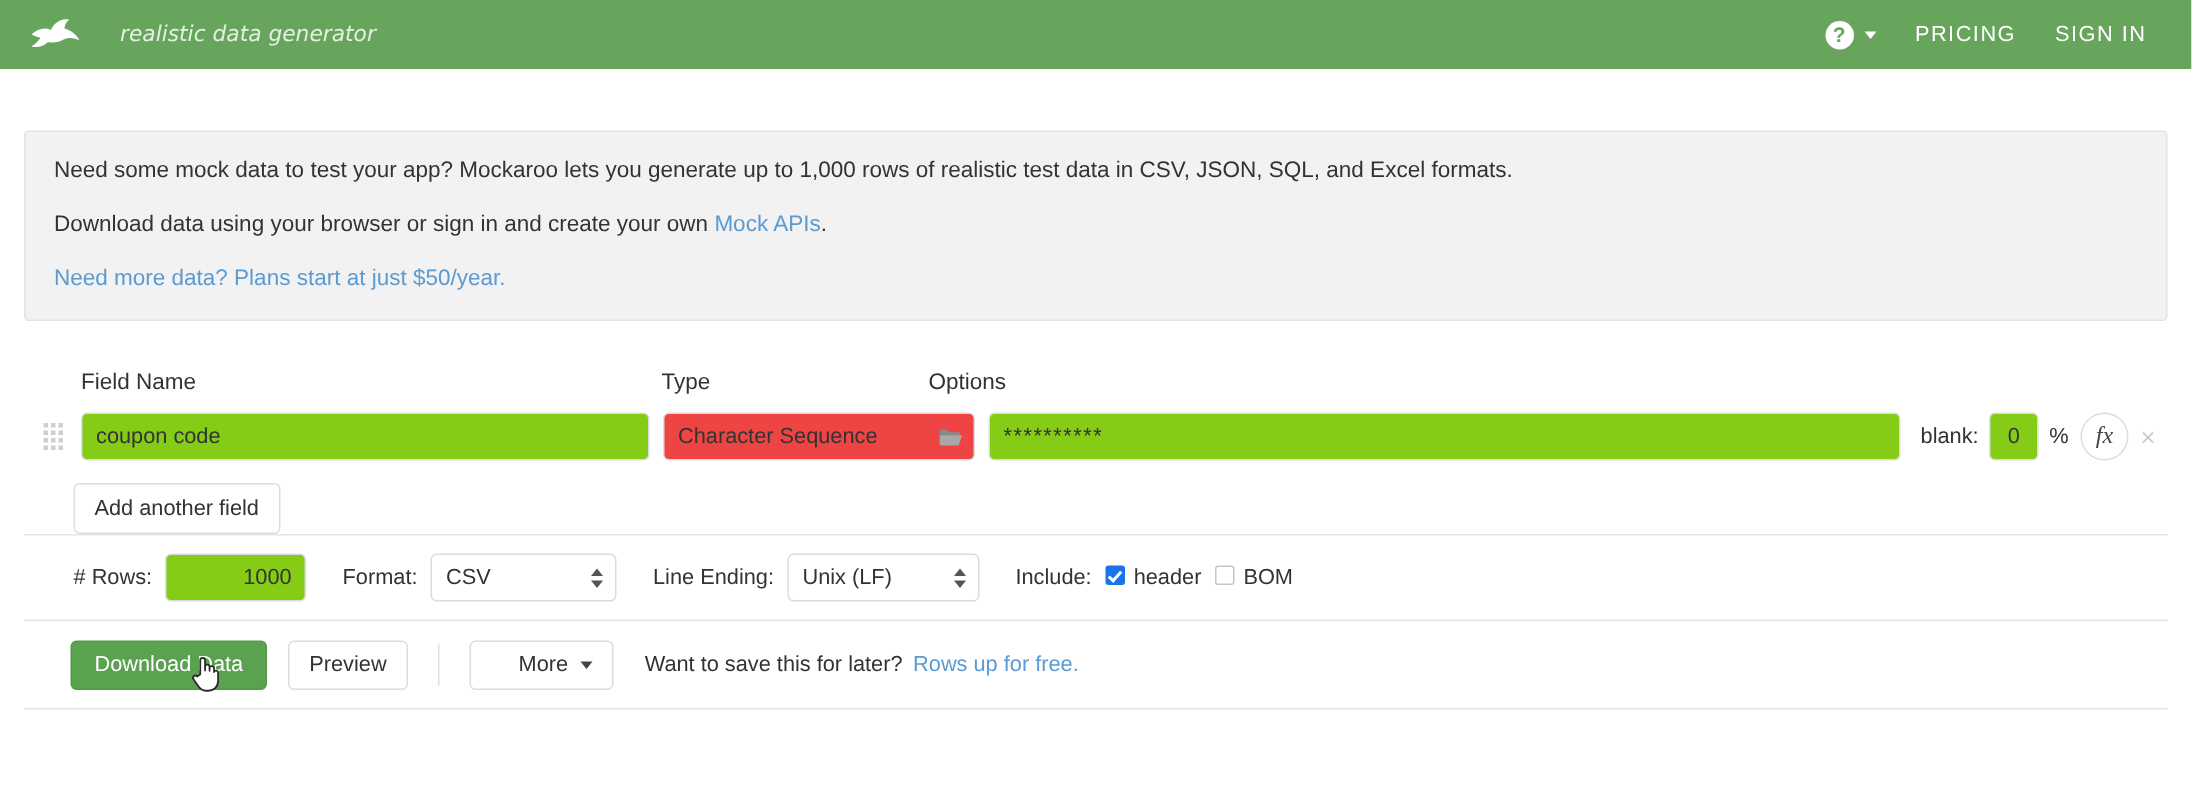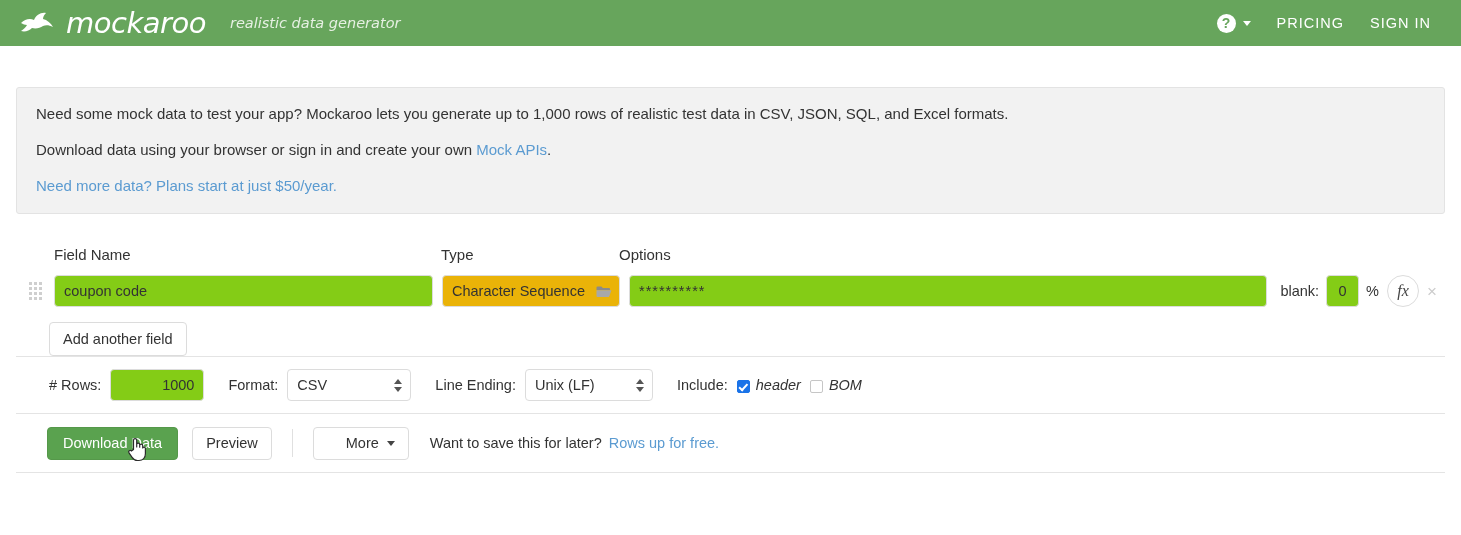--- a/index.html
+++ b/index.html
@@ -173,26 +173,26 @@
     background: #84cc16;
     box-sizing: border-box;
     font-family: "Liberation Sans", sans-serif;
     font-size: 14.5px;
     color: #333333;
     padding: 0 9px;
     outline: none;
   }
   .field-name-input { width: 379px; flex: none; }
   .type-select {
-    width: 178px;
+    width: 208px;
     height: 32px;
     margin-left: 9px;
     border: 1px solid #dcdcdc;
     border-radius: 4px;
-    background: #eab308;
+    background: #ef4444;
     box-sizing: border-box;
     display: flex;
     align-items: center;
     padding: 0 7px 0 9px;
     font-size: 14.5px;
     color: #333333;
     cursor: pointer;
     flex: none;
   }
   .type-select .tval { flex: 1; white-space: nowrap; overflow: hidden; }
@@ -326,21 +326,21 @@
     border-right: 4px solid transparent;
     border-bottom: 5px solid #555555;
   }
   .spin .dn {
     width: 0; height: 0;
     border-left: 4px solid transparent;
     border-right: 4px solid transparent;
     border-top: 5px solid #555555;
   }
   .gap-l { margin-left: 24px; }
-  .chk-group { display: flex; align-items: flex-end; margin-left: 9px; font-style: italic; }
+  .chk-group { display: flex; align-items: flex-start; margin-left: 9px; }
   .chkbox {
     width: 13px;
     height: 13px;
     border-radius: 2px;
     box-sizing: border-box;
     flex: none;
     cursor: pointer;
     position: relative;
   }
   .chkbox.on {
@@ -428,21 +428,20 @@
 <body>
 
 <div class="navbar">
   <div class="brand">
     <span class="kangaroo-icon">
       <svg viewBox="0 0 38 26" width="38" height="26" xmlns="http://www.w3.org/2000/svg">
         <path d="M3 13 C7 9 12 8 16 10 C18 5 23 2 28 3 C26 5 25 7 25 9 C29 10 33 13 35 17 C31 15 28 15 25 16 C22 18 18 19 14 18 C11 21 7 22 3 21 C6 19 8 17 9 15 C7 15 5 14 3 13 Z" fill="#ffffff"></path>
         <circle cx="27.5" cy="6.2" r="0.9" fill="#67a55c"></circle>
       </svg>
     </span>
-    <span class="brand-name">mockaroo</span>
     <span class="brand-tagline">realistic data generator</span>
   </div>
 
   <div class="nav-right">
     <div class="help-group">
       <span class="help-circle">?</span>
       <span class="caret-down"></span>
     </div>
     <a class="nav-link">PRICING</a>
     <a class="nav-link">SIGN IN</a>

